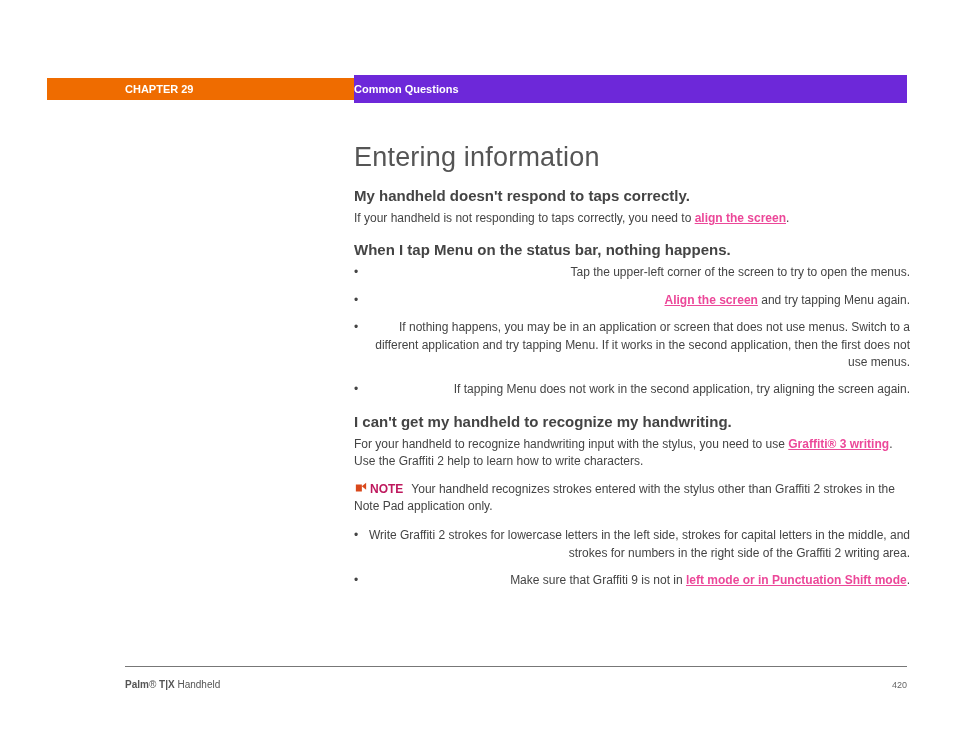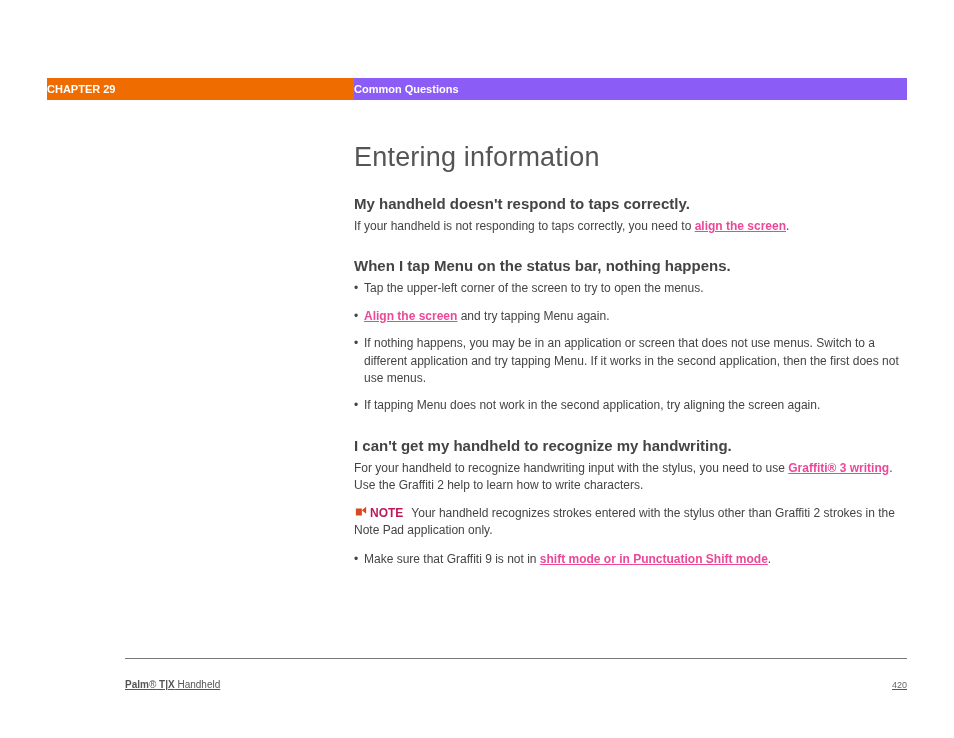--- a/index.html
+++ b/index.html
@@ -4,43 +4,44 @@
 <style>
   * { margin: 0; padding: 0; box-sizing: border-box; }
   html, body { width: 954px; height: 738px; background: #fff; font-family: "Helvetica Neue", Helvetica, Arial, sans-serif; color: #333; }
   .page { width: 954px; height: 738px; position: relative; background: #fff; }
   .header-bar {
     position: absolute; top: 78px; left: 47px; right: 47px; height: 22px;
     display: flex; align-items: center; color: #fff; font-size: 11px; font-weight: bold;
   }
   .header-bar .chapter {
     background: #ef6c00; width: 307px; height: 22px; display: flex; align-items: center;
+    padding-left: 78px;
   }
   .header-bar .section {
-    background: #8b5cf6; flex: 1; height: 22px; display: flex; align-items: center;
+    background: #6d28d9; flex: 1; height: 28px; display: flex; align-items: center;
     padding-left: 0px;
   }
   .content {
     position: absolute; left: 354px; top: 142px; width: 556px;
   }
   h1 { font-size: 27px; font-weight: 400; color: #555; letter-spacing: 0.2px; }
-  h2 { font-size: 15px; font-weight: bold; color: #444; margin-top: 22px; margin-bottom: 6px; }
+  h2 { font-size: 15px; font-weight: bold; color: #444; margin-top: 14px; margin-bottom: 6px; }
   p  { font-size: 12px; line-height: 1.45; color: #444; margin-bottom: 8px; }
   ul { list-style: none; margin: 4px 0 10px 0; }
-  li { font-size: 12px; line-height: 1.45; color: #444; margin-bottom: 10px; padding-left: 10px; position: relative; }
+  li { font-size: 12px; line-height: 1.45; color: #444; margin-bottom: 10px; padding-left: 10px; position: relative; text-align: right; }
   li::before { content: "•"; position: absolute; left: 0; top: 0; color: #444; }
   a.xref { color: #ec4899; font-weight: bold; text-decoration: underline; }
   .note-row { font-size: 12px; line-height: 1.45; color: #444; margin: 10px 0 12px 0; }
   .note-icon { display: inline-block; width: 14px; height: 12px; vertical-align: -1px; margin-right: 2px; }
   .note-label { color: #be185d; font-weight: bold; margin-right: 8px; }
   .footer {
     position: absolute; left: 125px; right: 47px; bottom: 48px;
-    border-top: 1px solid #777; padding-top: 20px;
+    border-top: 1px solid #777; padding-top: 12px;
     display: flex; justify-content: space-between; align-items: baseline;
-    font-size: 10px; color: #555; text-decoration: underline;
+    font-size: 10px; color: #555;
   }
   .footer .brand b { font-weight: bold; }
   .footer .pageno { font-size: 9px; color: #666; }
 </style>
 </head>
 <body>
 
 <div class="page">
 
   <div class="header-bar">
@@ -71,21 +72,22 @@
 
     <p class="note-row">
       <span class="note-icon">
         <svg viewBox="0 0 16 14" width="14" height="12">
           <path d="M2 11 L2 3 L9 3 L9 5 L14 1 L14 9 L9 5 L9 11 Z" fill="#d9481b"></path>
         </svg>
       </span><span class="note-label">NOTE</span><span>Your handheld recognizes strokes entered with the stylus other than Graffiti 2 strokes in the Note Pad application only.</span>
     </p>
 
     <ul>
-      <li><span>Make sure that Graffiti 9 is not in </span><a href="#" class="xref">shift mode or in Punctuation Shift mode</a><span>.</span></li>
+      <li><span>Write Graffiti 2 strokes for lowercase letters in the left side, strokes for capital letters in the middle, and strokes for numbers in the right side of the Graffiti 2 writing area.</span></li>
+      <li><span>Make sure that Graffiti 9 is not in </span><a href="#" class="xref">left mode or in Punctuation Shift mode</a><span>.</span></li>
     </ul>
   </div>
 
   <div class="footer">
     <div class="brand">
       <b>Palm</b><span>®</span><b> T|X</b><span> Handheld</span>
     </div>
     <div class="pageno">420</div>
   </div>
 

